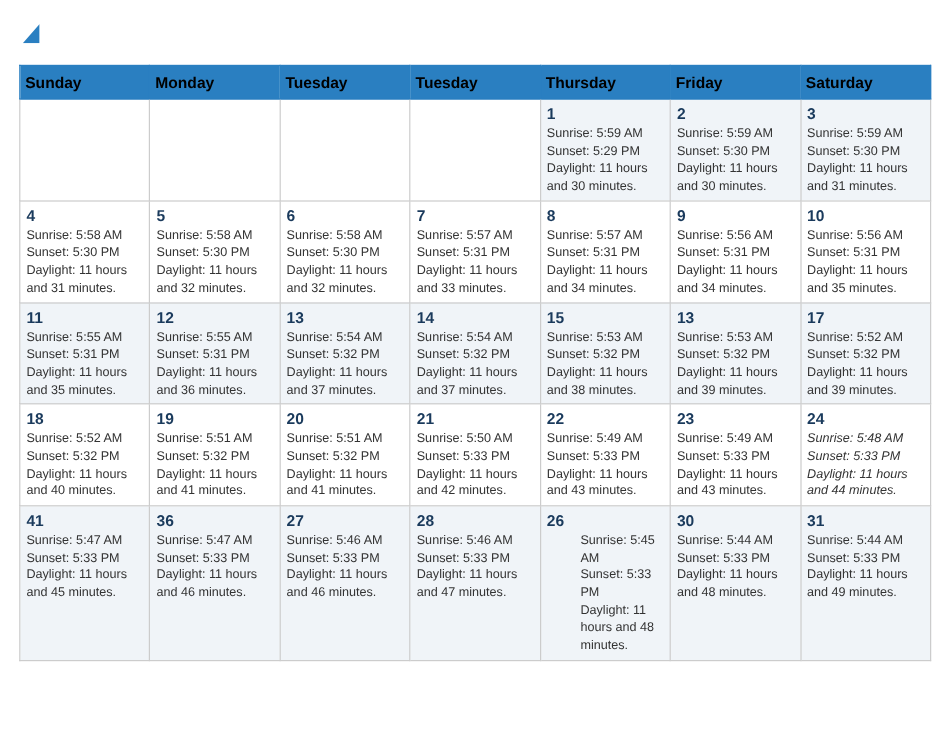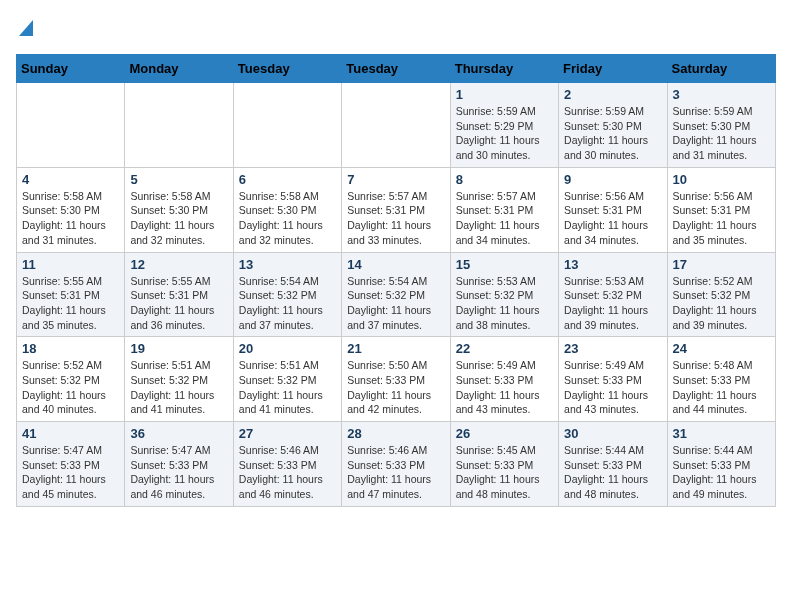--- a/index.html
+++ b/index.html
@@ -264,21 +264,21 @@
 Daylight: 11 hours and 43 minutes.</div>
         </td>
         <td>
           <div class="day-num">23</div>
           <div class="day-info" style="white-space: pre-line;">Sunrise: 5:49 AM
 Sunset: 5:33 PM
 Daylight: 11 hours and 43 minutes.</div>
         </td>
         <td>
           <div class="day-num">24</div>
-          <div class="day-info" style="white-space: pre-line;">Sunrise: 5:48 AM
+          <div class="day-info" style="white-space: pre-line; font-style: italic;">Sunrise: 5:48 AM
 Sunset: 5:33 PM
 Daylight: 11 hours and 44 minutes.</div>
         </td>
       </tr>
       <tr>
         <td>
           <div class="day-num">41</div>
           <div class="day-info" style="white-space: pre-line;">Sunrise: 5:47 AM
 Sunset: 5:33 PM
 Daylight: 11 hours and 45 minutes.</div>
@@ -296,21 +296,21 @@
 Daylight: 11 hours and 46 minutes.</div>
         </td>
         <td>
           <div class="day-num">28</div>
           <div class="day-info" style="white-space: pre-line;">Sunrise: 5:46 AM
 Sunset: 5:33 PM
 Daylight: 11 hours and 47 minutes.</div>
         </td>
         <td>
           <div class="day-num">26</div>
-          <div class="day-info" style="white-space: pre-line;">Sunrise: 5:45 AM
+          <div class="day-info" style="white-space: pre-line; margin-left: 28px;">Sunrise: 5:45 AM
 Sunset: 5:33 PM
 Daylight: 11 hours and 48 minutes.</div>
         </td>
         <td>
           <div class="day-num">30</div>
           <div class="day-info" style="white-space: pre-line;">Sunrise: 5:44 AM
 Sunset: 5:33 PM
 Daylight: 11 hours and 48 minutes.</div>
         </td>
         <td>

